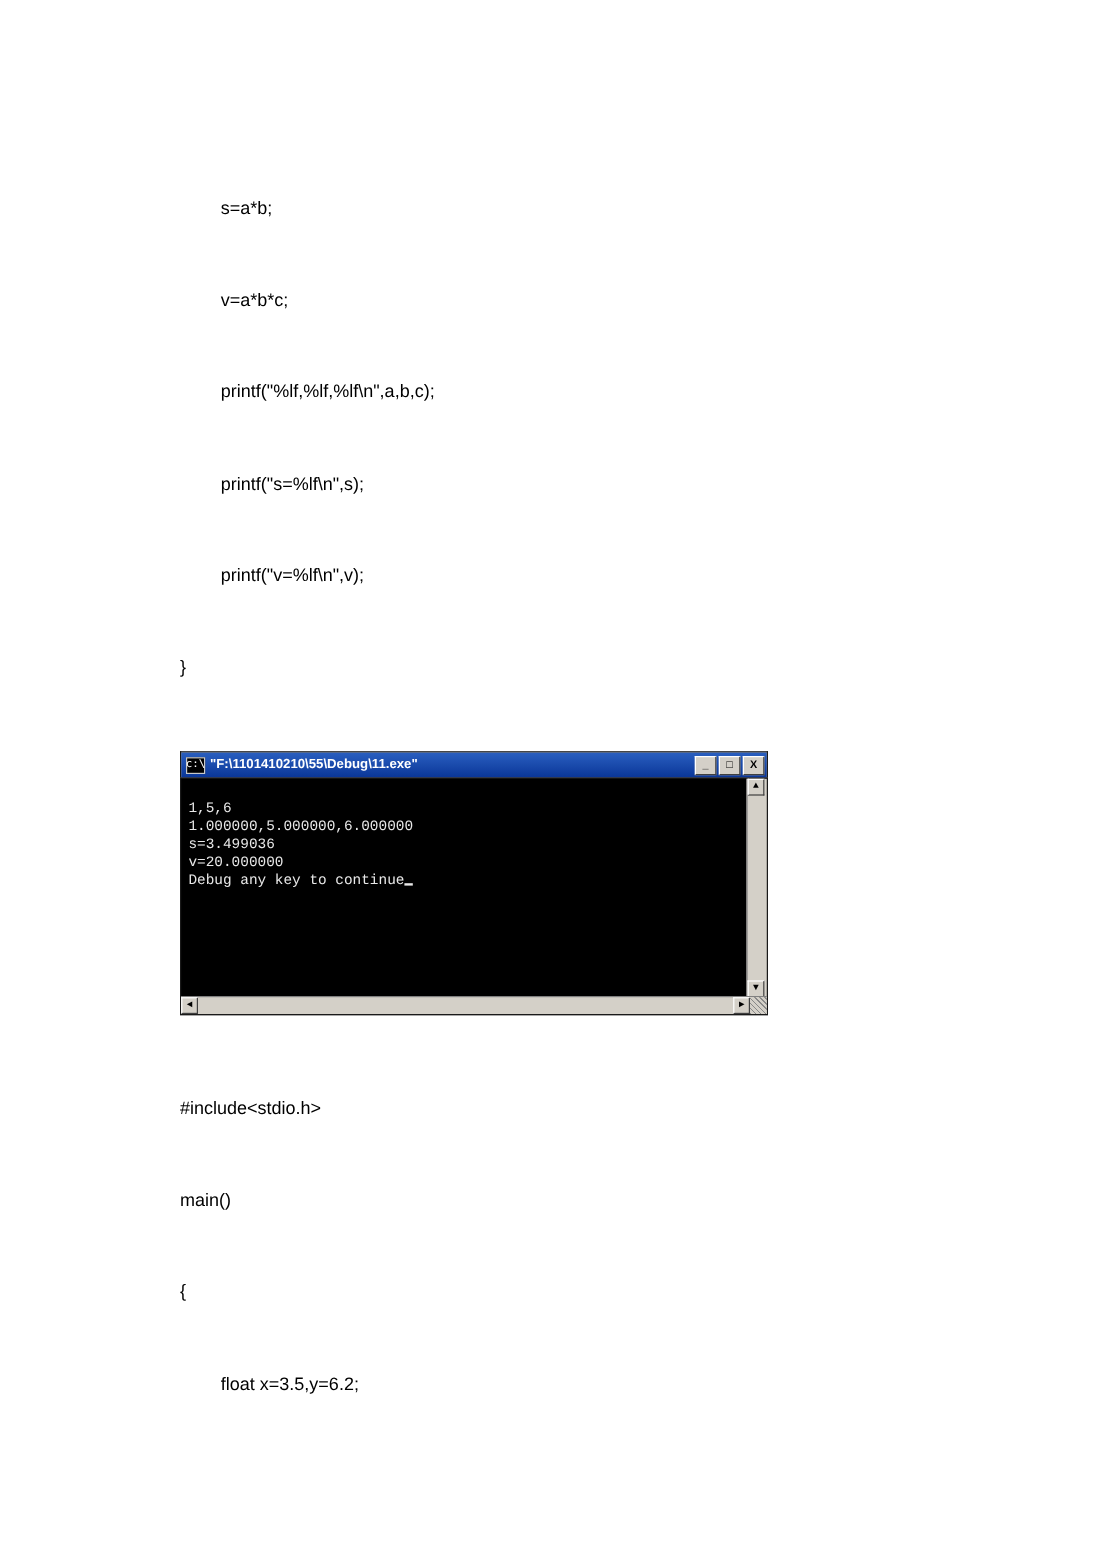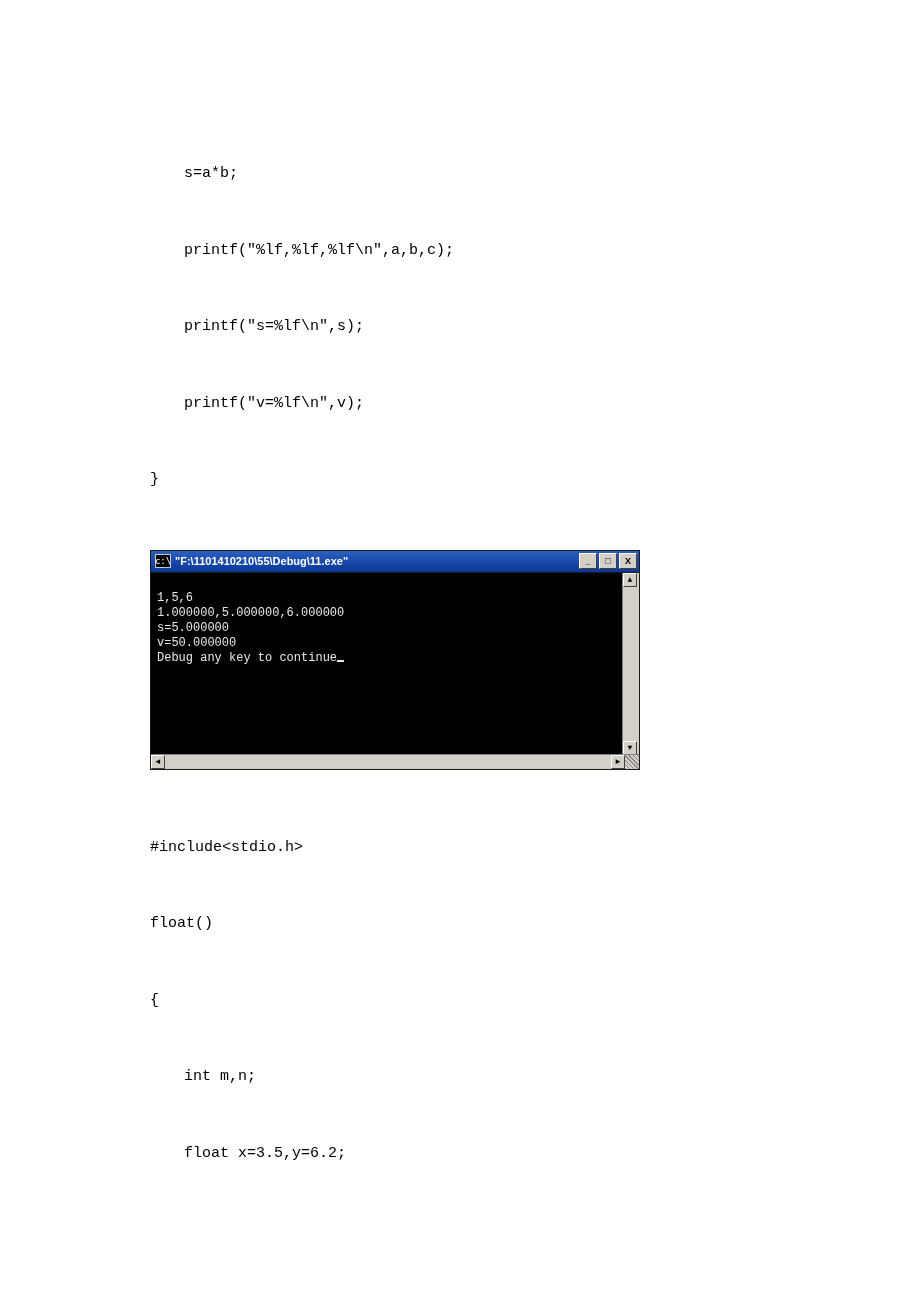--- a/index.html
+++ b/index.html
@@ -11,21 +11,21 @@
     color: #000;
     line-height: 1.7;
   }
   .page {
     width: 920px;
     min-height: 1302px;
     box-sizing: border-box;
     padding: 110px 150px 60px 150px;
   }
   .code-block {
-    font-family: Liberation Mono, monospace;
+    font-family: Liberation Sans, sans-serif;
     white-space: pre;
   }
   .indent {
     padding-left: 34px;
   }
   .para {
     margin: 0;
   }
   .console-wrap {
     margin: 6px 0 14px 0;
@@ -138,62 +138,62 @@
     vertical-align: -1px;
   }
 </style>
 </head>
 <body>
 
 <div class="page">
 
   <div class="code-block">
     <div class="indent">s=a*b;</div>
+    <div class="indent">v=a*b*c;</div>
     <div class="indent">printf("%lf,%lf,%lf\n",a,b,c);</div>
     <div class="indent">printf("s=%lf\n",s);</div>
     <div class="indent">printf("v=%lf\n",v);</div>
     <div>}</div>
   </div>
 
   <div class="console-wrap">
     <div class="titlebar">
       <div class="cmdicon">c:\</div>
       <div class="title">"F:\1101410210\55\Debug\11.exe"</div>
       <div class="winbtns">
         <div class="winbtn">_</div>
         <div class="winbtn">□</div>
         <div class="winbtn">X</div>
       </div>
     </div>
     <div class="console-body" style="height:198px">
 <span>1,5,6</span>
 <span>1.000000,5.000000,6.000000</span>
-<span>s=5.000000</span>
-<span>v=50.000000</span>
+<span>s=3.499036</span>
+<span>v=20.000000</span>
 <span>Debug any key to continue</span><span class="cursor"></span>
       <div class="vscroll">
         <div class="sbtn">▲</div>
         <div class="sbtn">▼</div>
       </div>
       <div class="hscroll">
         <div class="sbtn">◄</div>
         <div style="display:flex">
           <div class="sbtn">►</div>
           <div class="grip"></div>
         </div>
       </div>
     </div>
   </div>
 
 
   <div class="code-block">
     <div>#include&lt;stdio.h&gt;</div>
-    <div>float()</div>
+    <div>main()</div>
     <div>{</div>
-    <div class="indent">int m,n;</div>
     <div class="indent">float x=3.5,y=6.2;</div>
     
     
     
     
   </div>
 
 </div>
 
 </body></html>

